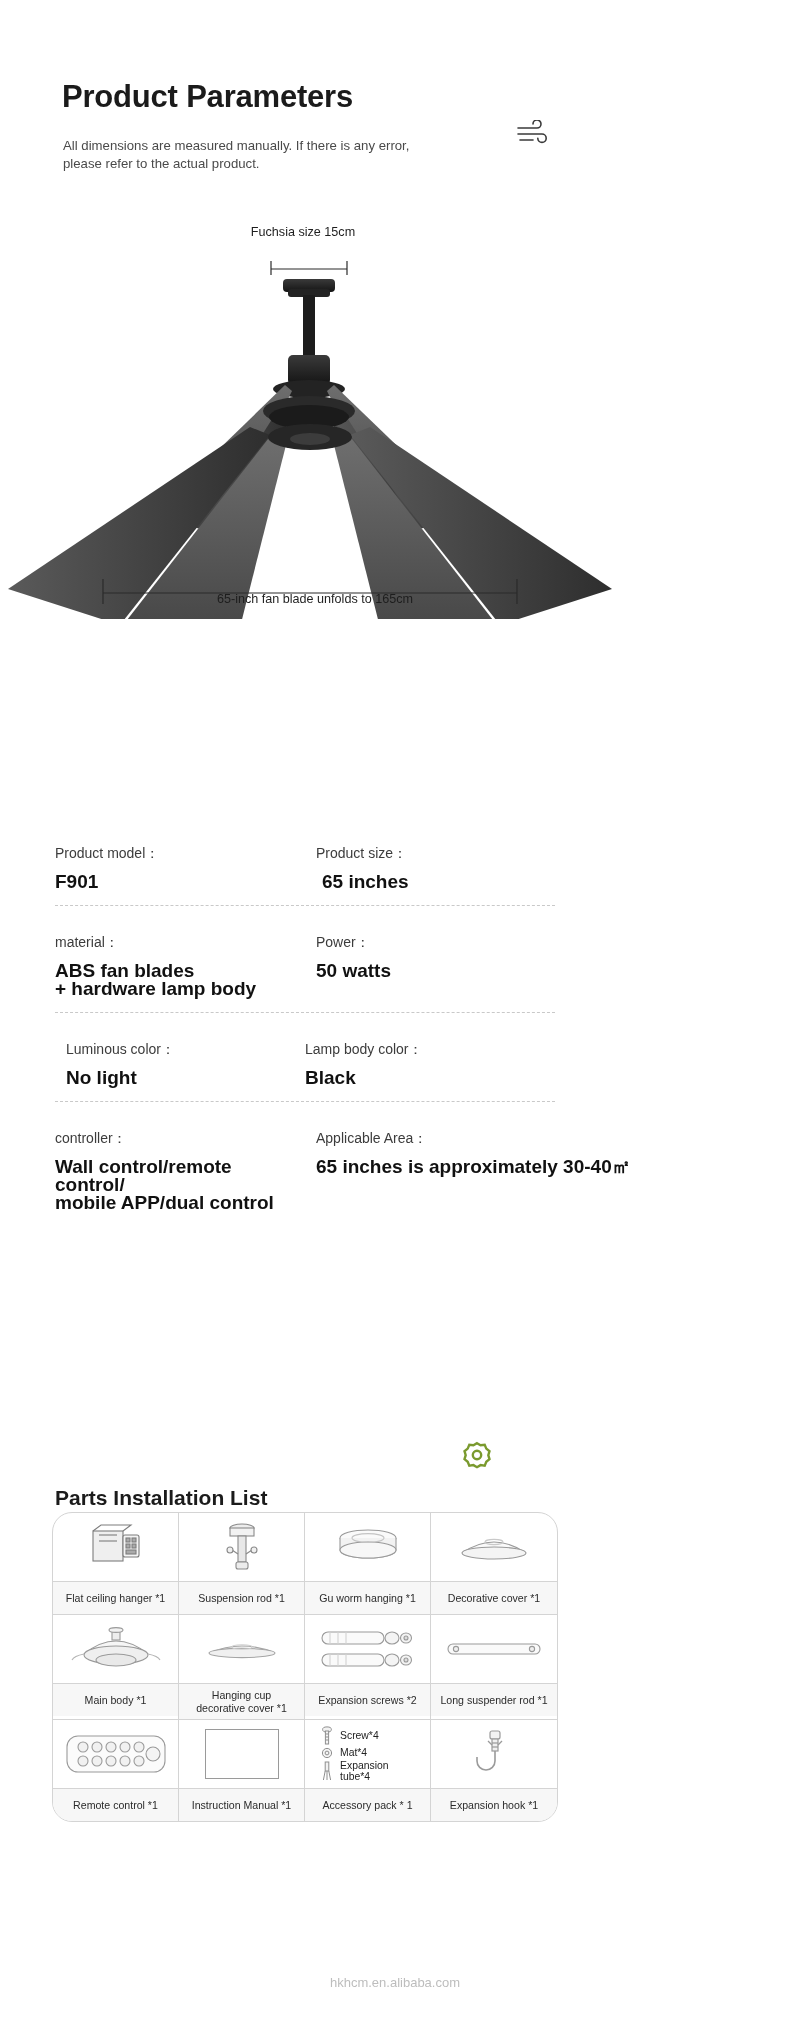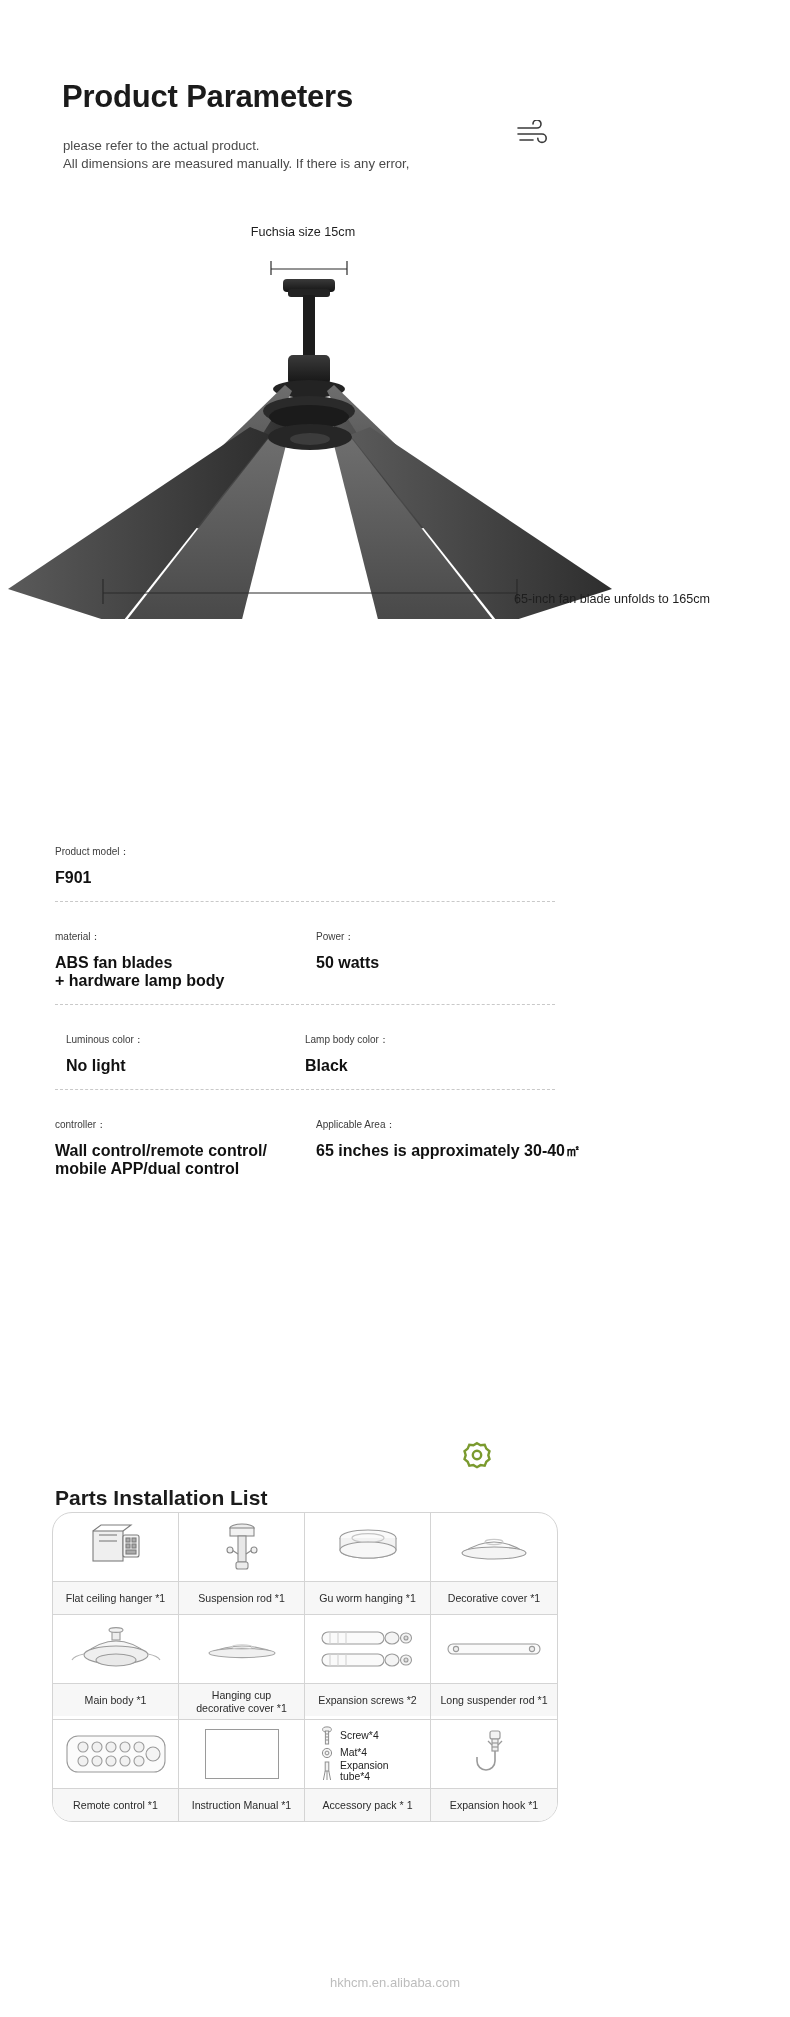--- a/index.html
+++ b/index.html
@@ -34,37 +34,37 @@
   .diagram { position: absolute; left: 0; top: 225px; width: 790px; height: 420px; }
   .fuchsia-label {
     position: absolute; left: 0; top: 0; width: 790px; text-align: center;
     font-size: 12.6px; color: #1e1e1e; font-weight: 500;
   }
   .fuchsia-label span { position: relative; left: -92px; }
 
   .fan-svg { position: absolute; left: 0; top: 14px; }
 
   .bottom-dim-label {
-    position: absolute; left: 0; top: 367px; width: 790px; text-align: right;
+    position: absolute; left: 0; top: 367px; width: 790px; text-align: center;
     font-size: 12.6px; color: #1e1e1e; font-weight: 500;
   }
   .bottom-dim-label span { position: relative; left: -80px; }
 
   
   .specs { position: absolute; left: 55px; top: 845px; width: 500px; }
   .spec-row { position: relative; padding-bottom: 10px; }
   .spec-row .cols { display: flex; }
   .spec-col { width: 50%; }
   .spec-col.right { padding-left: 11px; }
   .spec-label {
-    font-size: 10px; color: #3c3c3c; font-weight: 400;
+    font-size: 14px; color: #3c3c3c; font-weight: 400;
     margin-bottom: 10px; white-space: nowrap;
   }
   .spec-value {
-    font-size: 16px; color: #111; font-weight: bold; line-height: 18px;
+    font-size: 19px; color: #111; font-weight: bold; line-height: 18px;
   }
   .spec-value.indent { padding-left: 6px; }
   .divider {
     border-top: 1px dashed #c9c9c9; margin-top: 14px; margin-bottom: 18px;
     width: 100%;
   }
 
   
   .parts-header { position: absolute; left: 55px; top: 1450px; }
   .parts-title { font-size: 21px; font-weight: bold; color: #1b1b1b; margin-top: 36px; }
@@ -116,22 +116,22 @@
   }
 </style>
 </head>
 <body>
 
 <div class="page">
 
   <div class="header">
     <div class="title">Product Parameters</div>
     <div class="subtitle">
+      <div>All dimensions are measured manually. If there is any error,</div>
       <div>please refer to the actual product.</div>
-      <div>All dimensions are measured manually. If there is any error,</div>
     </div>
     <svg class="wind-icon" viewBox="0 0 36 28">
       <g fill="none" stroke="#3a3a3a" stroke-width="1.6" stroke-linecap="round">
         <path d="M3 8 H22 a4 4 0 1 0 -4 -4"></path>
         <path d="M3 14 H27 a4.2 4.2 0 1 1 -4.2 4.2"></path>
         <path d="M5 20 H18"></path>
       </g>
     </svg>
   </div>
 
@@ -213,20 +213,24 @@
     </div>
   </div>
 
   <div class="specs">
 
     <div class="spec-row">
       <div class="cols">
         <div class="spec-col">
           <div class="spec-label">Product model：</div>
           <div class="spec-value">F901</div>
+        </div>
+        <div class="spec-col right">
+          <div class="spec-label">Product size：</div>
+          <div class="spec-value indent">65 inches</div>
         </div>
       </div>
       <div class="divider"></div>
     </div>
 
     <div class="spec-row">
       <div class="cols">
         <div class="spec-col">
           <div class="spec-label">material：</div>
           <div class="spec-value" style="white-space:pre-line">ABS fan blades

